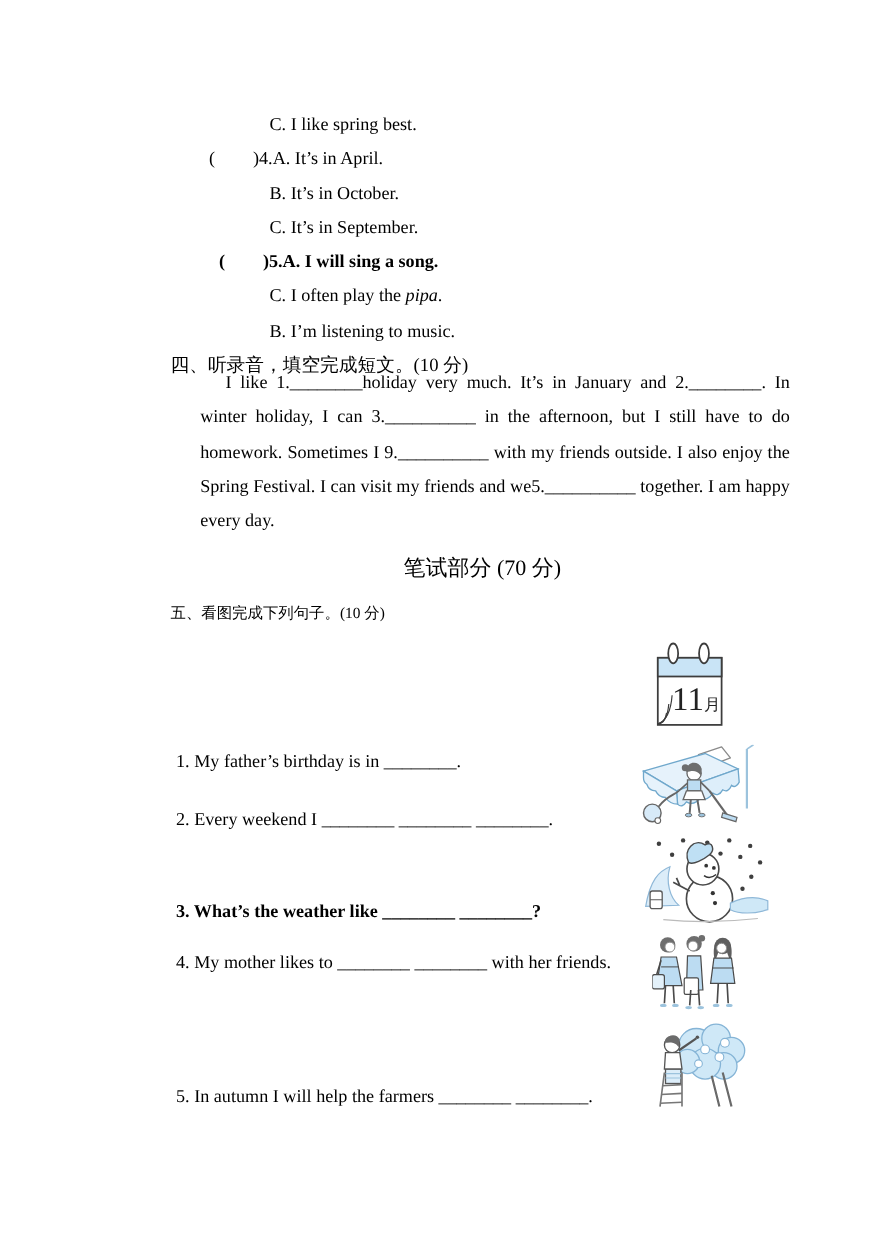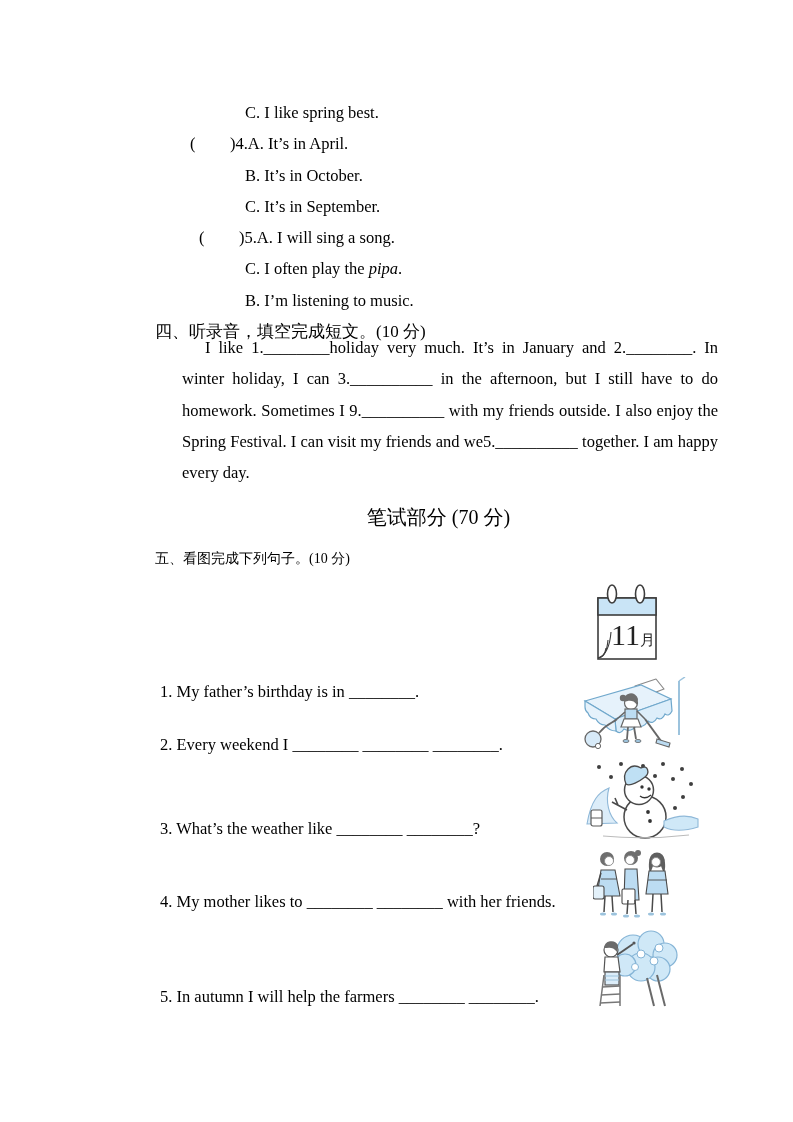--- a/index.html
+++ b/index.html
@@ -10,33 +10,33 @@
     font-family:"Liberation Serif","DejaVu Serif",serif;
     color:#000;
     overflow:hidden;
     margin-left:42px;
   }
   
   .mc-block{position:absolute;left:148px;top:97px;width:420px;}
   .mc-row{height:31.3px;line-height:31.3px;font-size:16.5px;white-space:pre;}
   .mc-row.opt{padding-left:55px;}
   .mc-row.q .lead{display:inline-block;width:40px;}
-  .mc-row.q5{padding-left:9px;}
+  .mc-row.q5{padding-left:9px;font-weight:bold;}
   .mc-row i{font-style:italic;}
   
   .sec4-heading{position:absolute;left:113px;top:320px;font-size:17px;line-height:24px;}
   .sec4-para{position:absolute;left:140px;top:332px;width:536px;font-size:16.5px;line-height:31.3px;}
   .sec4-para .pline{text-align:justify;text-align-last:justify;}
   .sec4-para .pline.first{padding-left:23px;}
   .sec4-para .pline.last{text-align:left;text-align-last:left;}
   
   .written-heading{position:absolute;left:0;top:503px;width:793px;text-align:center;font-size:20px;line-height:28px;}
   .sec5-heading{position:absolute;left:113px;top:547px;font-size:14px;line-height:24px;}
   .q-sentence{position:absolute;left:118px;font-size:16.5px;line-height:24px;white-space:pre;}
-  .q1{top:680px;} .q2{top:733px;} .q3{top:817px;} .q4{top:890px;} .q5{top:985px;}
+  .q1{top:680px;} .q2{top:733px;} .q3{top:817px;font-weight:bold;} .q4{top:863px;} .q5{top:985px;}
   
   .illus{position:absolute;}
   .illus svg{display:block;}
   .il-calendar{left:552px;top:582px;}
   .il-bed{left:537px;top:677px;}
   .il-snowman{left:543px;top:760px;}
   .il-women{left:551px;top:846px;}
   .il-tree{left:549px;top:929px;}
   .cal-num{font-family:"Liberation Serif","DejaVu Serif",serif;}
 </style>

